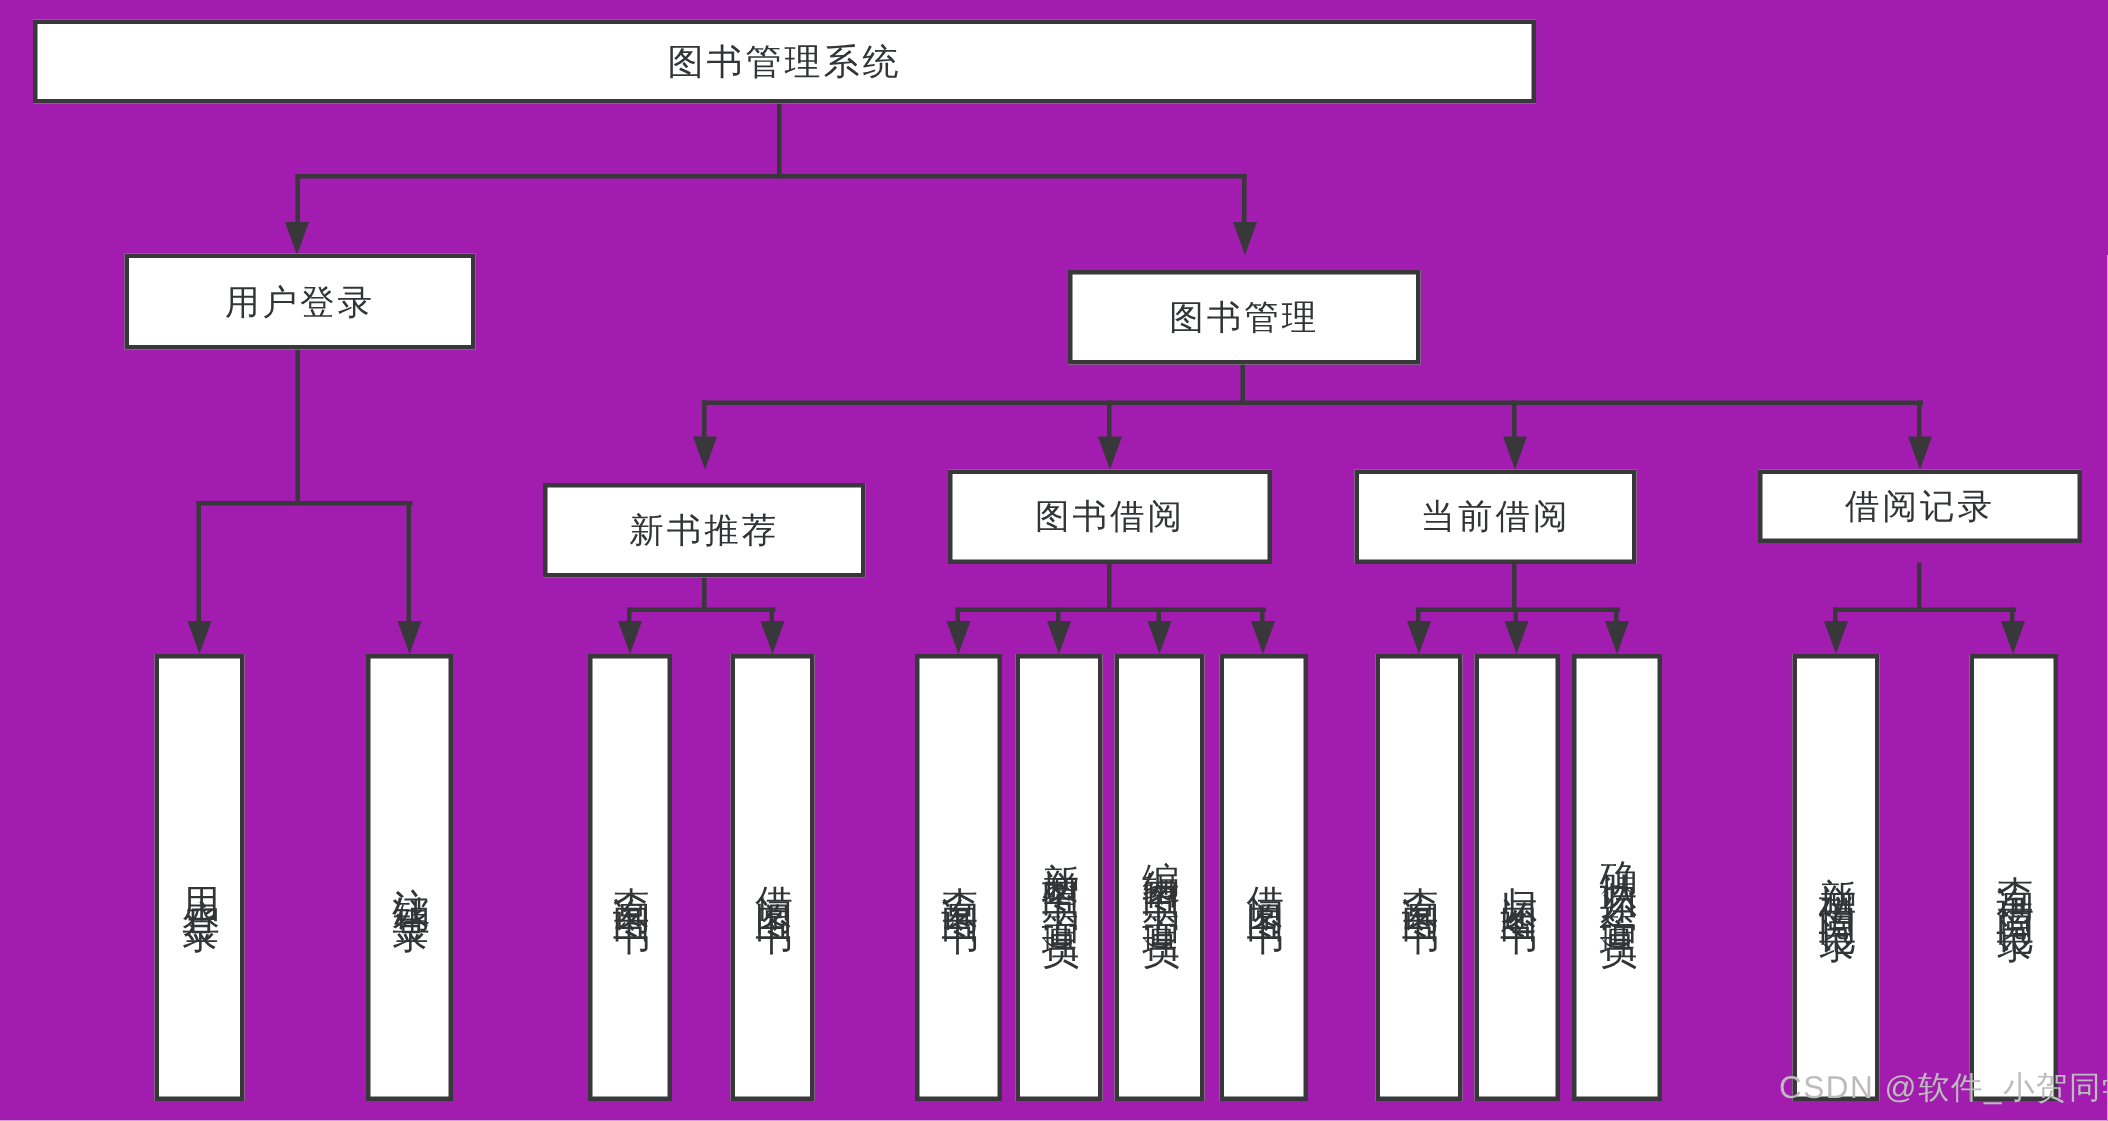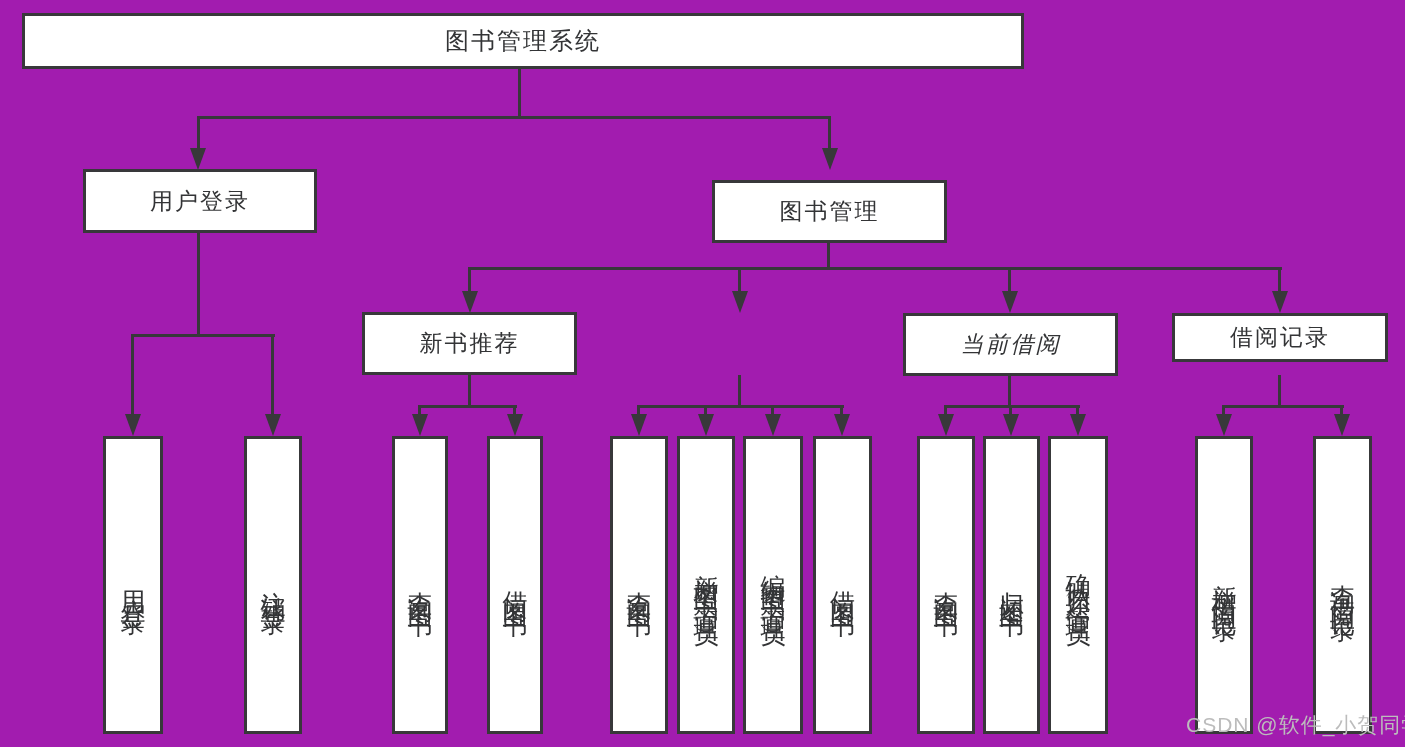--- a/index.html
+++ b/index.html
@@ -50,23 +50,23 @@
     letter-spacing:1px;
     color:var(--wm);
     z-index:5;
     white-space:nowrap;
   }
 
   
   .n-root{left:22px;top:13px;width:1002px;height:56px;font-size:24px;}
   .n-user-login{left:83px;top:169px;width:234px;height:64px;}
   .n-book-mgmt{left:712px;top:180px;width:235px;height:63px;}
-  .n-new-book{left:362px;top:312px;width:215px;height:63px;}
+  .n-new-book{left:362px;top:322px;width:215px;height:63px;}
   .n-book-borrow{left:632px;top:313px;width:216px;height:63px;}
-  .n-current-borrow{left:903px;top:313px;width:215px;height:63px;font-style:italic;}
+  .n-current-borrow{left:903px;top:313px;width:188px;height:63px;}
   .n-borrow-records{left:1172px;top:313px;width:216px;height:49px;}
 
   .l-user-login{left:103px;top:436px;width:60px;height:298px;}
   .l-logout{left:244px;top:436px;width:58px;height:298px;}
   .l-query1{left:392px;top:436px;width:56px;height:298px;}
   .l-borrow1{left:487px;top:436px;width:56px;height:298px;}
   .l-query2{left:610px;top:436px;width:58px;height:298px;}
   .l-add-book{left:677px;top:436px;width:58px;height:298px;}
   .l-edit-book{left:743px;top:436px;width:60px;height:298px;}
   .l-borrow2{left:813px;top:436px;width:59px;height:298px;}
@@ -171,20 +171,21 @@
   <div class="line v-bm-1"></div>
   <div class="line v-bm-2"></div>
   <div class="line v-bm-3"></div>
   <div class="line v-bm-4"></div>
   <div class="arrow a-bm-1"></div>
   <div class="arrow a-bm-2"></div>
   <div class="arrow a-bm-3"></div>
   <div class="arrow a-bm-4"></div>
 
   <div class="node h-node n-new-book">新书推荐</div>
+  <div class="node h-node n-book-borrow">图书借阅</div>
   <div class="node h-node n-current-borrow">当前借阅</div>
   <div class="node h-node n-borrow-records">借阅记录</div>
 
   <div class="line v-nb"></div>
   <div class="line h-nb"></div>
   <div class="line v-nb-1"></div>
   <div class="line v-nb-2"></div>
   <div class="arrow a-nb-1"></div>
   <div class="arrow a-nb-2"></div>
 

